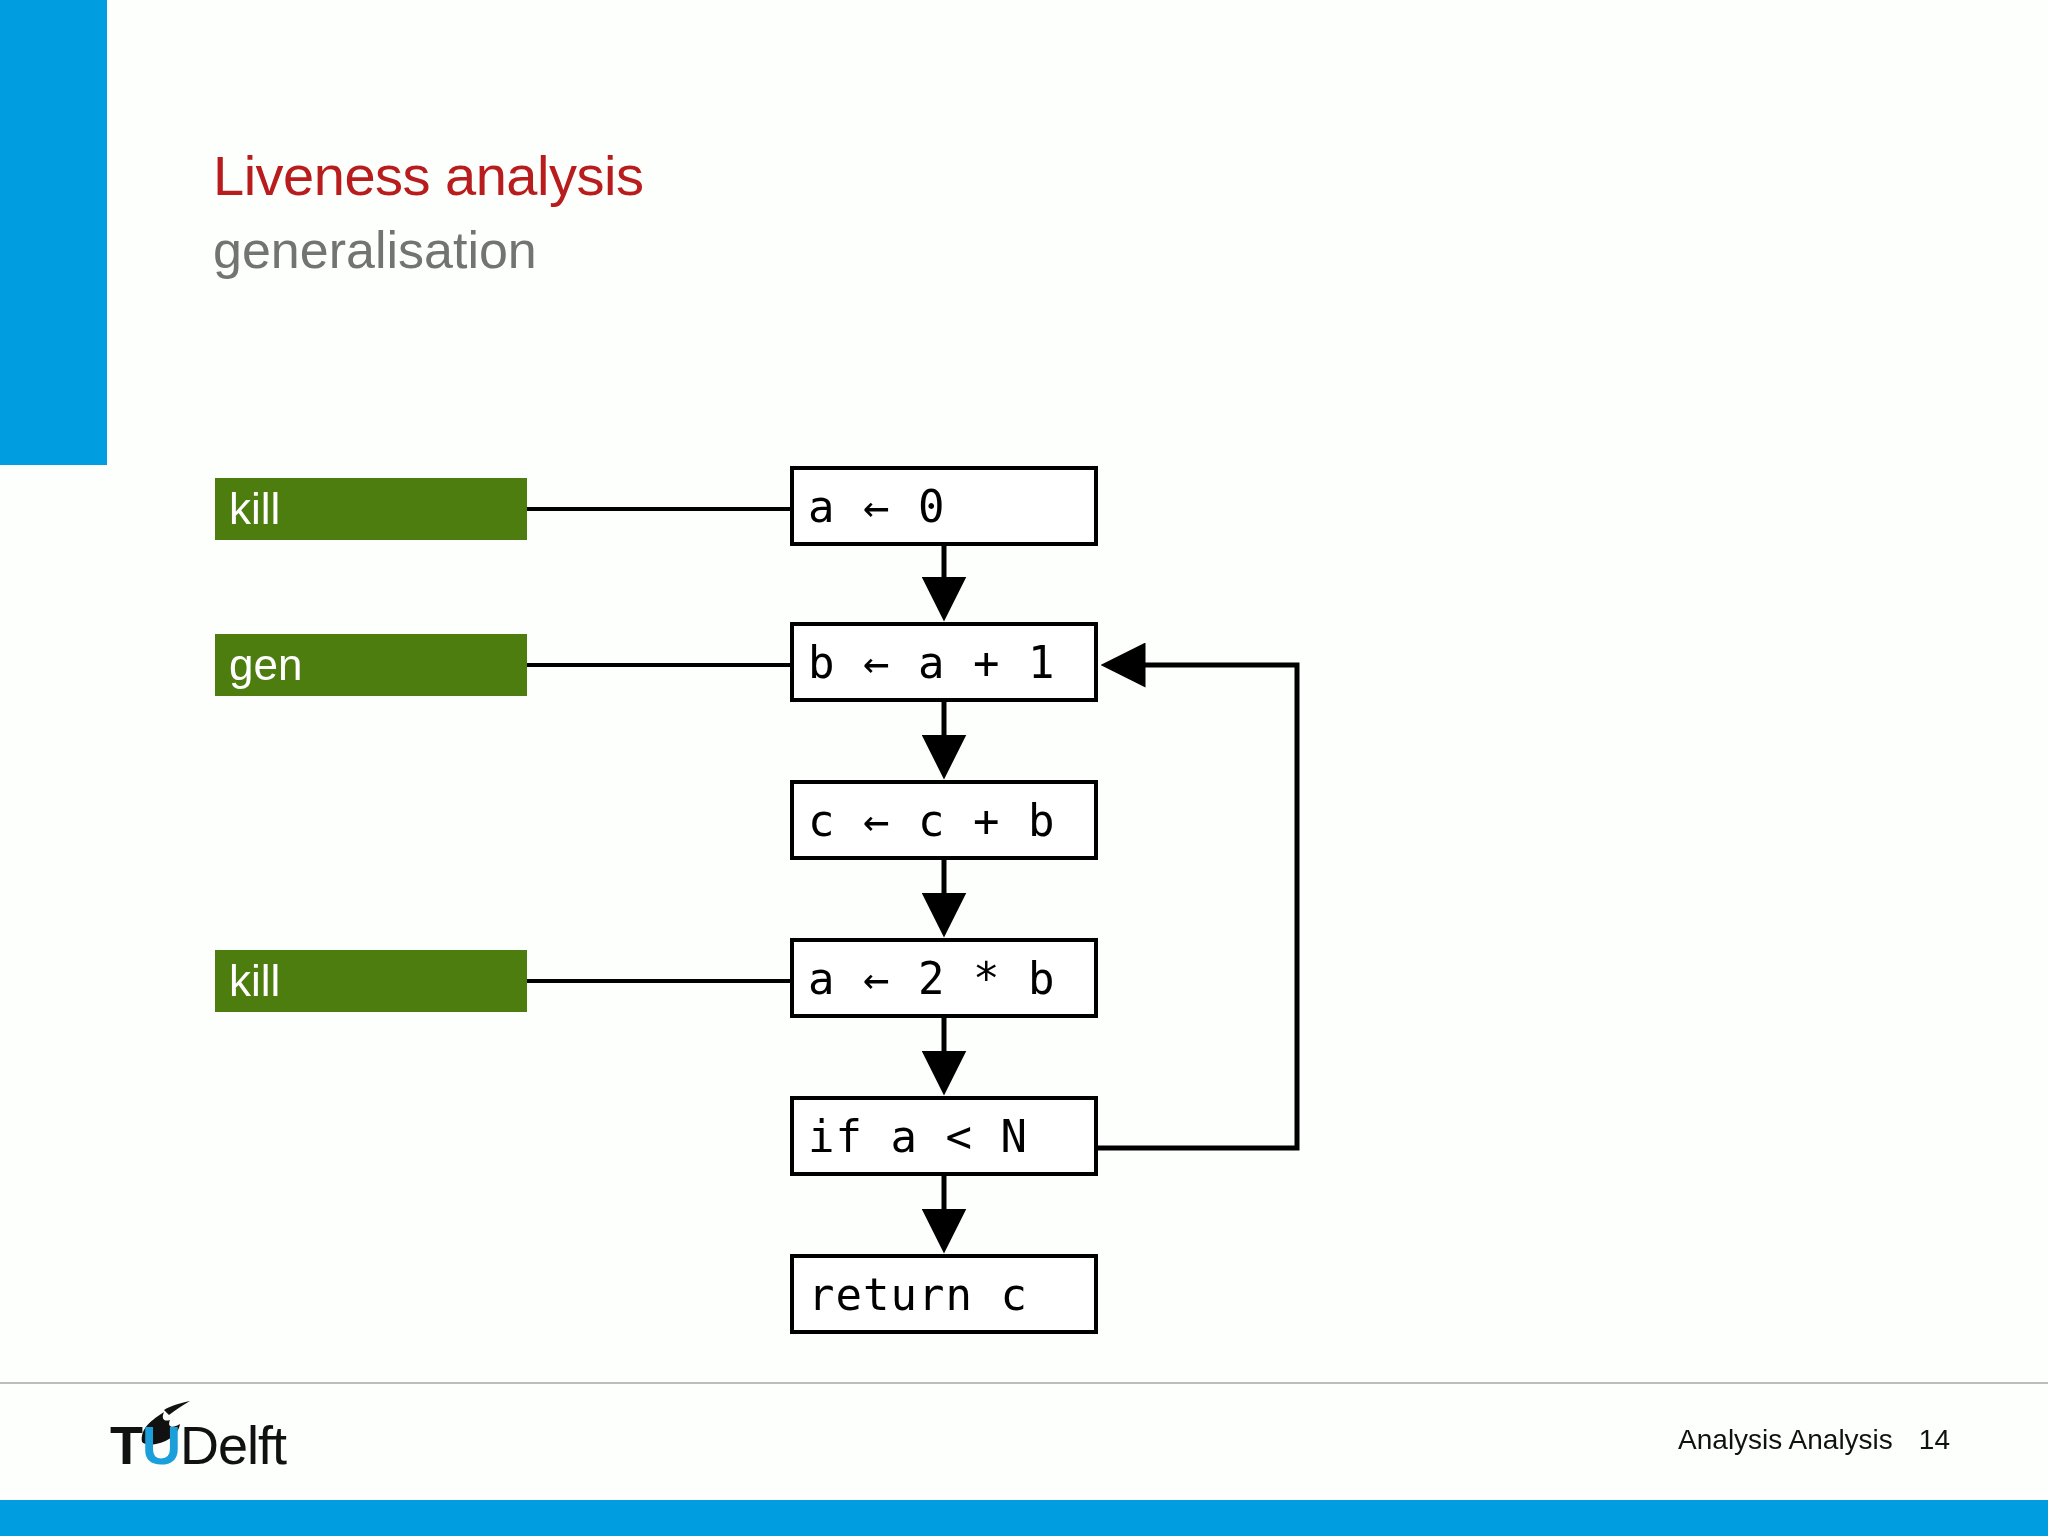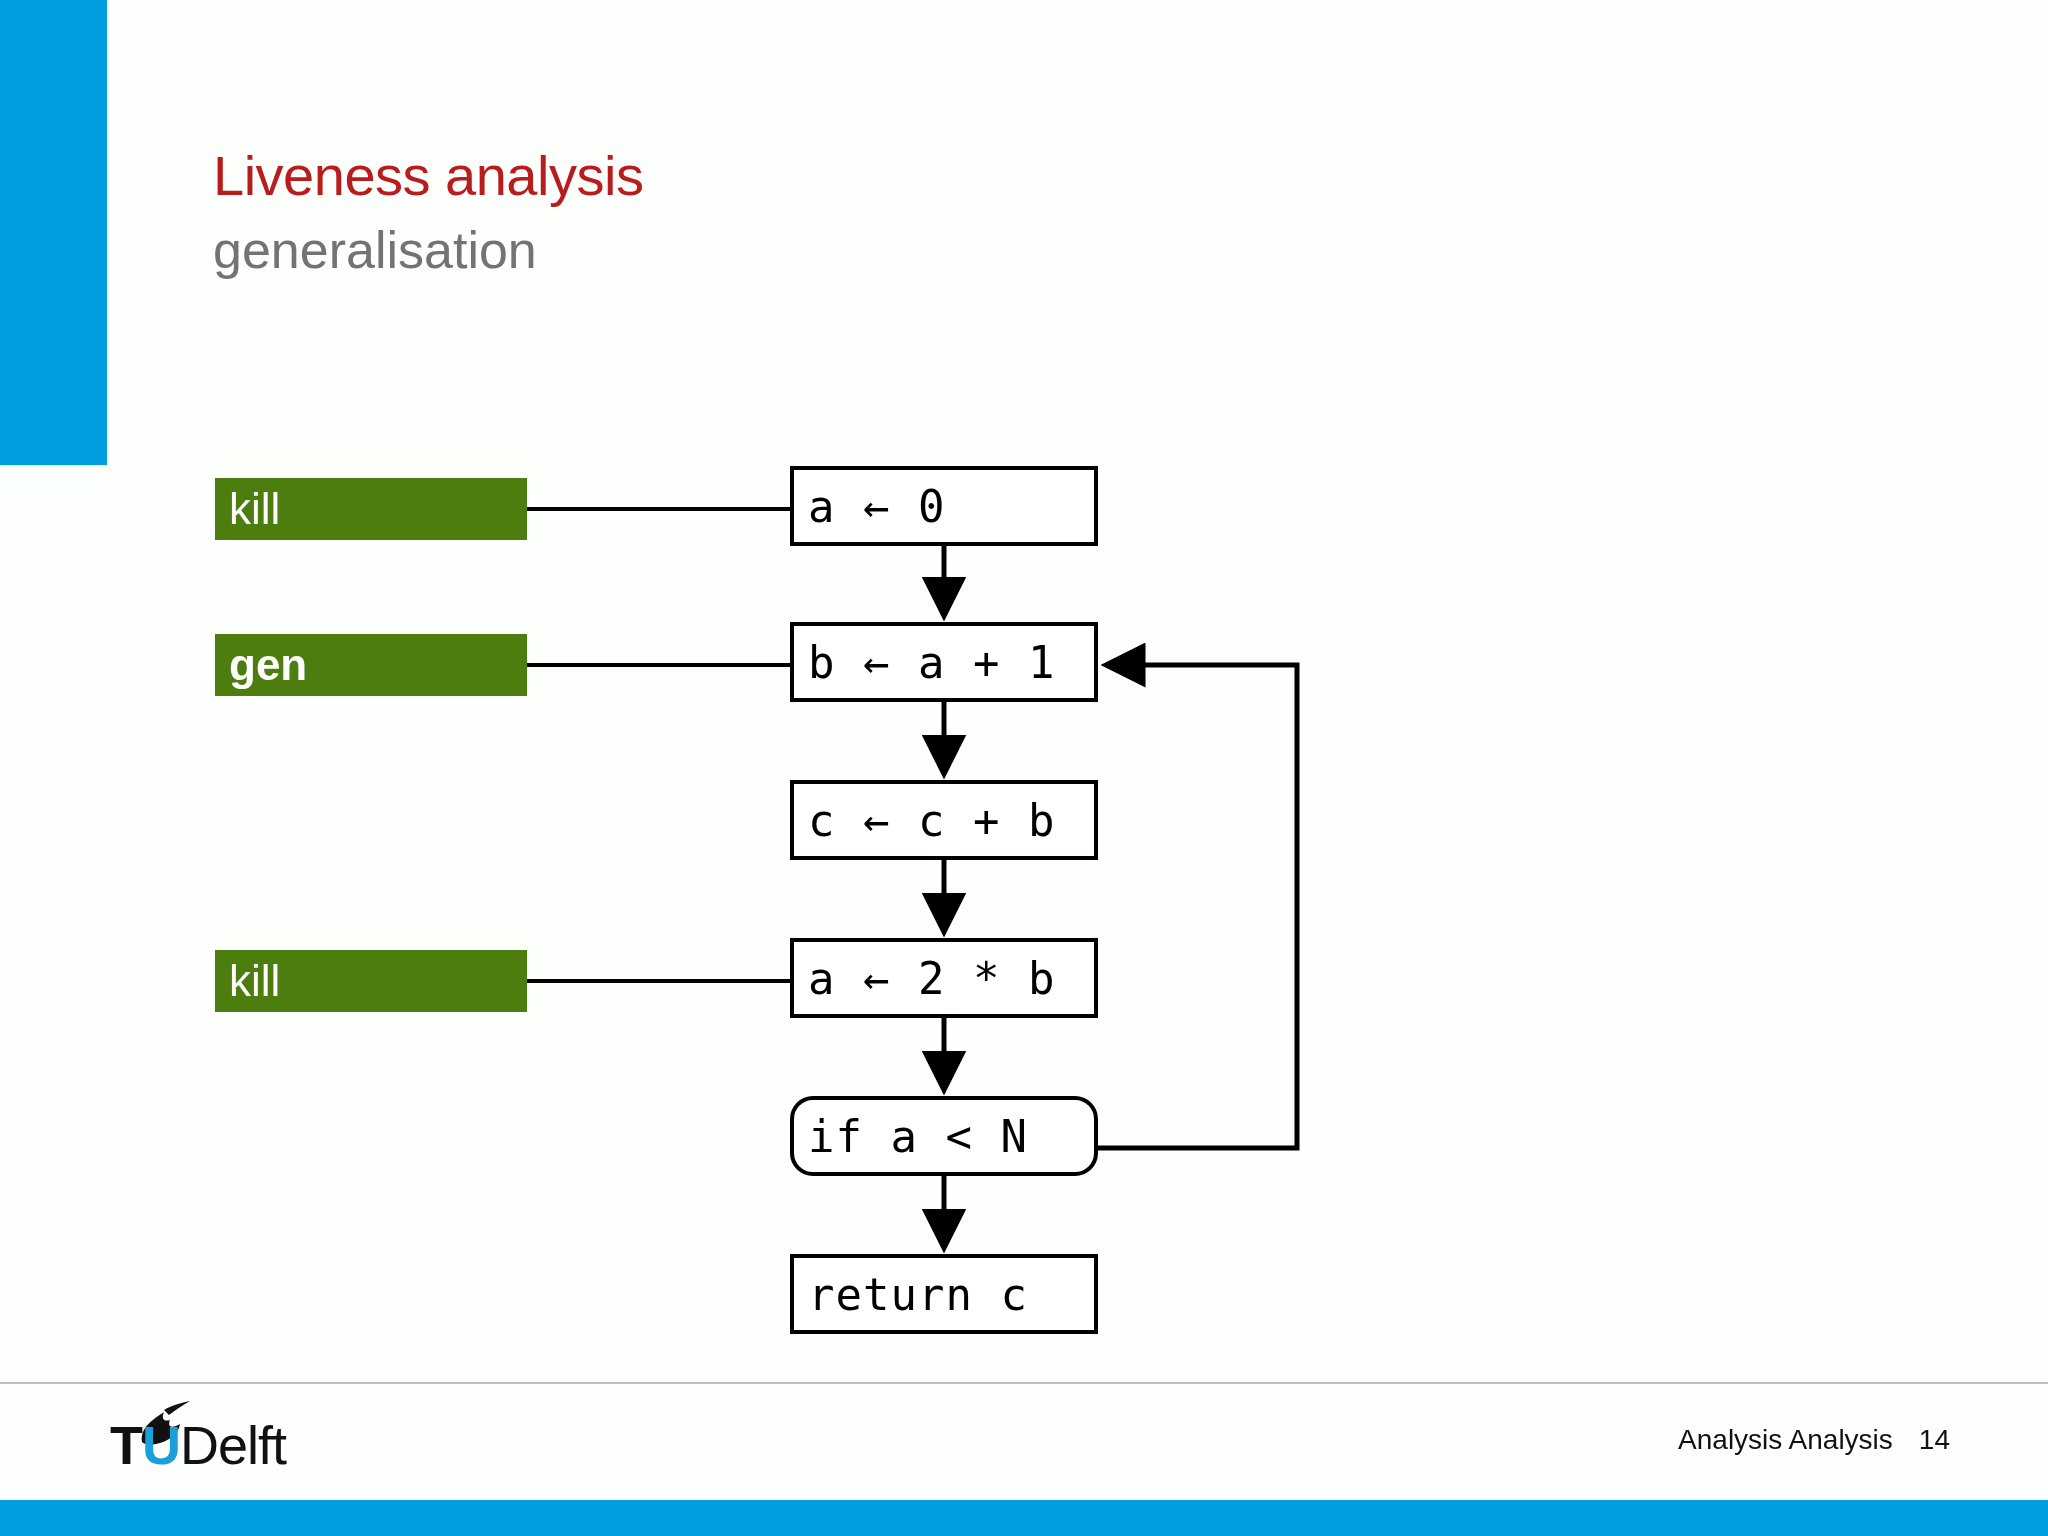--- a/index.html
+++ b/index.html
@@ -182,32 +182,32 @@
     <line x1="944" y1="860" x2="944" y2="930" stroke="#000" stroke-width="5" marker-end="url(#arrowhead)"></line>
     <line x1="944" y1="1018" x2="944" y2="1088" stroke="#000" stroke-width="5" marker-end="url(#arrowhead)"></line>
     <line x1="944" y1="1176" x2="944" y2="1246" stroke="#000" stroke-width="5" marker-end="url(#arrowhead)"></line>
 
     <path d="M1098,1148 L1297,1148 L1297,665 L1108,665" fill="none" stroke="#000" stroke-width="5" marker-end="url(#arrowhead)"></path>
   </svg>
 
   <div class="set-label" style="left:215px; top:478px; width:312px; height:62px;">
     <span>kill</span>
   </div>
-  <div class="set-label" style="left:215px; top:634px; width:312px; height:62px;font-weight:bold;">
+  <div class="set-label" style="left:215px; top:634px; width:312px; height:62px;">
     <span>gen</span>
   </div>
   <div class="set-label" style="left:215px; top:950px; width:312px; height:62px;">
     <span>kill</span>
   </div>
 
   <div class="code-node" style="left:790px; top:466px; width:308px; height:80px;">a ← 0</div>
   <div class="code-node" style="left:790px; top:622px; width:308px; height:80px;">b ← a + 1</div>
   <div class="code-node" style="left:790px; top:780px; width:308px; height:80px;">c ← c + b</div>
   <div class="code-node" style="left:790px; top:938px; width:308px; height:80px;">a ← 2 * b</div>
-  <div class="code-node" style="left:790px; top:1096px; width:308px; height:80px;border-radius:23px;">if a &lt; N</div>
+  <div class="code-node" style="left:790px; top:1096px; width:308px; height:80px;">if a &lt; N</div>
   <div class="code-node" style="left:790px; top:1254px; width:308px; height:80px;text-align:center;">return c</div>
 
   <div class="footer-rule"></div>
 
   <div class="logo-wrap">
     <svg class="logo-flame" width="66" height="46" viewBox="0 0 66 46">
       <path d="M8,42 C6,28 18,20 30,12 C27,19 30,22 36,20 C33,27 38,29 46,24
                C45,33 36,41 22,44 C17,45 11,45 8,42 Z" fill="#111111"></path>
       <path d="M30,10 C36,6 46,3 56,1 C48,6 41,10 35,15 Z" fill="#111111"></path>
     </svg>

